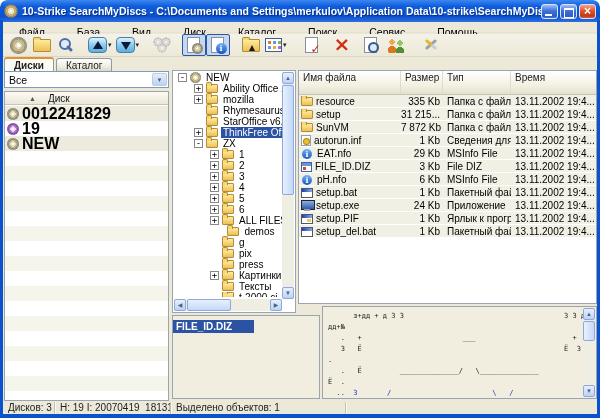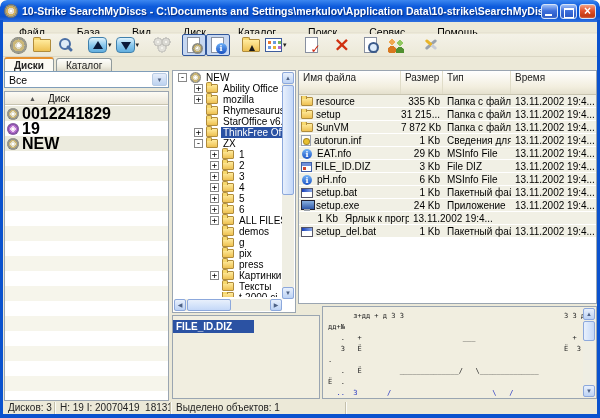--- a/index.html
+++ b/index.html
@@ -382,21 +382,21 @@
         <div class="titem" style="padding-left: 35px;">
     <span class="ebox ex-plus">+</span>
     <i class="tic ic-folder"></i>
     <span class="tlabel">6</span>
   </div>
         <div class="titem" style="padding-left: 35px;">
     <span class="ebox ex-plus">+</span>
     <i class="tic ic-folder"></i>
     <span class="tlabel">ALL FILES</span>
   </div>
-        <div class="titem" style="padding-left: 35px;">
+        <div class="titem" style="padding-left: 35px; justify-content: center;">
     <span class="ebox ex-none"></span>
     <i class="tic ic-folder"></i>
     <span class="tlabel">demos</span>
   </div>
         <div class="titem" style="padding-left: 35px;">
     <span class="ebox ex-none"></span>
     <i class="tic ic-folder"></i>
     <span class="tlabel">g</span>
   </div>
         <div class="titem" style="padding-left: 35px;">
@@ -520,20 +520,24 @@
         <div class="frow setup.exe">
     <span class="fc name">
       <i class="fic ic-exe"></i>
       <span>setup.exe</span>
     </span>
     <span class="fc size">24 Kb</span>
     <span class="fc type">Приложение</span>
     <span class="fc time">13.11.2002 19:4...</span>
   </div>
         <div class="frow setup.PIF">
+    <span class="fc name">
+      <i class="fic ic-pif"></i>
+      <span>setup.PIF</span>
+    </span>
     <span class="fc size">1 Kb</span>
     <span class="fc type">Ярлык к програ...</span>
     <span class="fc time">13.11.2002 19:4...</span>
   </div>
         <div class="frow setup_del.bat">
     <span class="fc name">
       <i class="fic ic-bat"></i>
       <span>setup_del.bat</span>
     </span>
     <span class="fc size">1 Kb</span>

